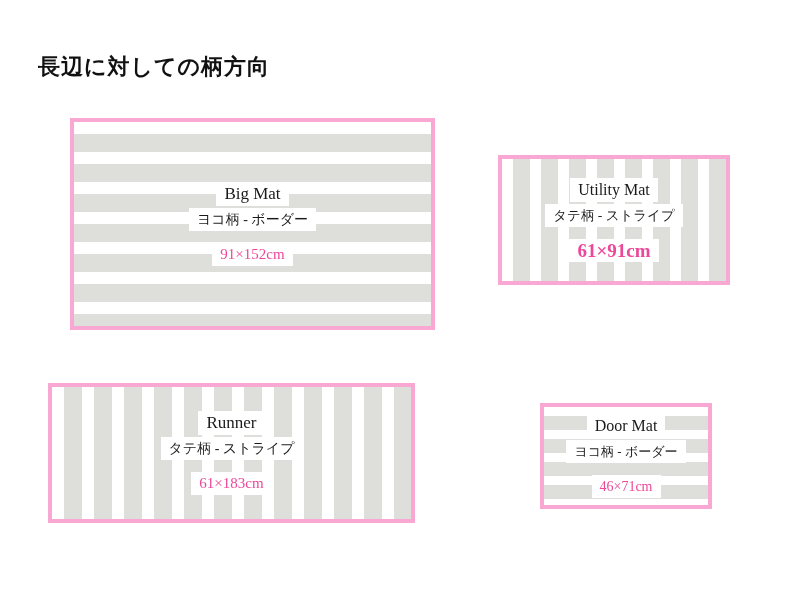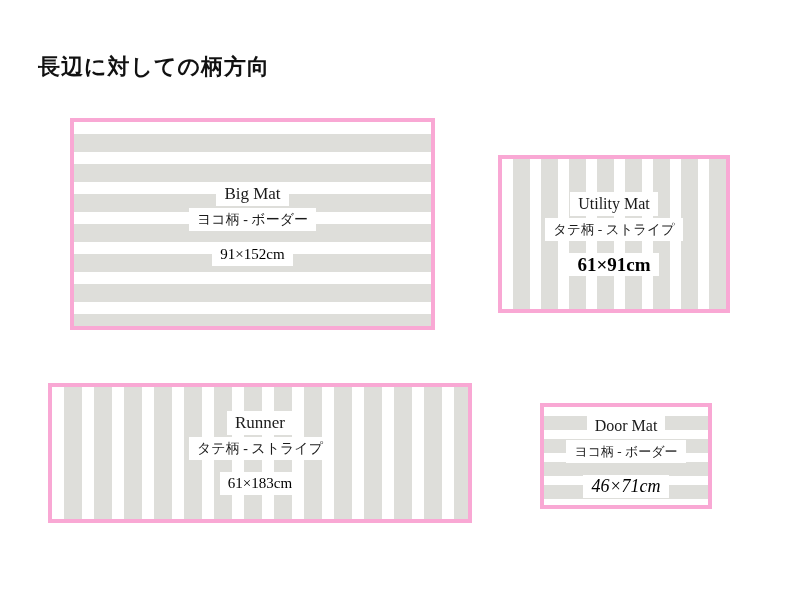--- a/index.html
+++ b/index.html
@@ -151,37 +151,37 @@
     background: #ffffff;
     display: inline-block;
     padding: 0 8px;
     margin-top: 2px;
   }
 
   .mat-size {
     font-family: "Liberation Serif", serif;
     font-size: 15px;
     line-height: 23px;
-    color: #000000;
+    color: #ec4899;
     white-space: nowrap;
     background: #ffffff;
     display: inline-block;
     padding: 0 8px;
     margin-top: 12px;
   }
 
   
   #mat-big      { left: 70px;  top: 118px; width: 365px; height: 212px; }
-  #mat-utility  { left: 498px; top: 155px; width: 232px; height: 158px; }
-  #mat-runner   { left: 48px;  top: 383px; width: 424px; height: 140px; }
+  #mat-utility  { left: 498px; top: 155px; width: 232px; height: 130px; }
+  #mat-runner   { left: 48px;  top: 383px; width: 367px; height: 140px; }
   #mat-door     { left: 540px; top: 403px; width: 172px; height: 106px; }
 
   #mat-door .mat-name   { font-size: 16px; }
   #mat-door .mat-pattern{ font-size: 13px; }
-  #mat-door .mat-size   { font-size: 18px; font-style: italic; }
+  #mat-door .mat-size   { font-size: 14px; }
 
   #mat-utility .mat-name   { font-size: 16px; }
   #mat-utility .mat-pattern{ font-size: 13.5px; }
   #mat-utility .mat-size   { font-size: 19px; font-weight: bold; }
 </style>
 </head>
 <body>
 
 <div class="page">
 

